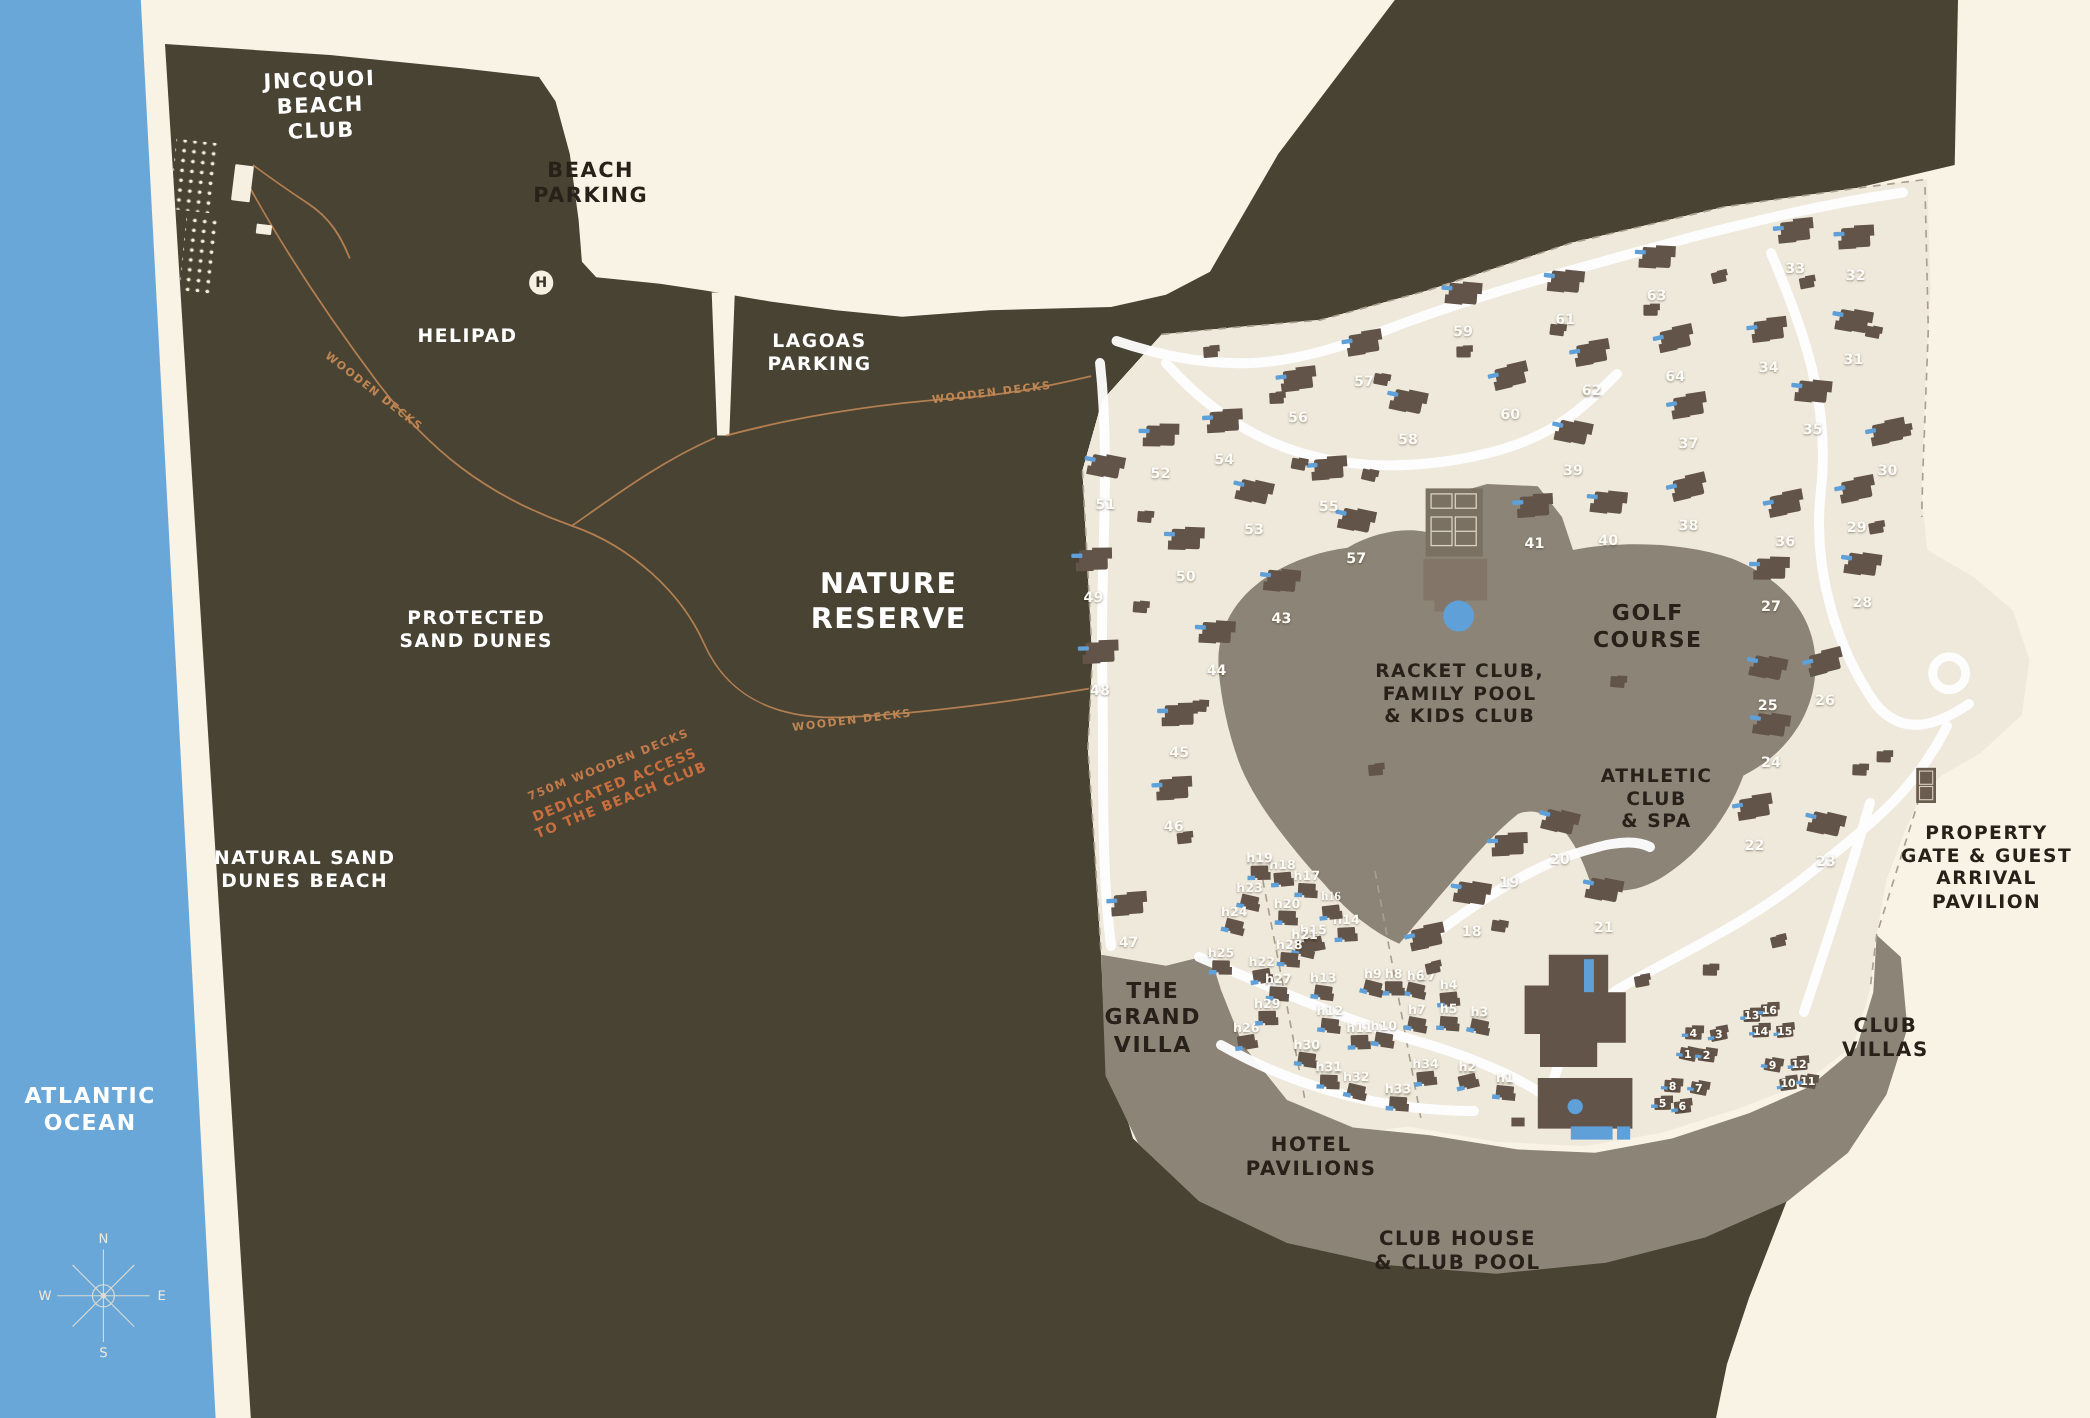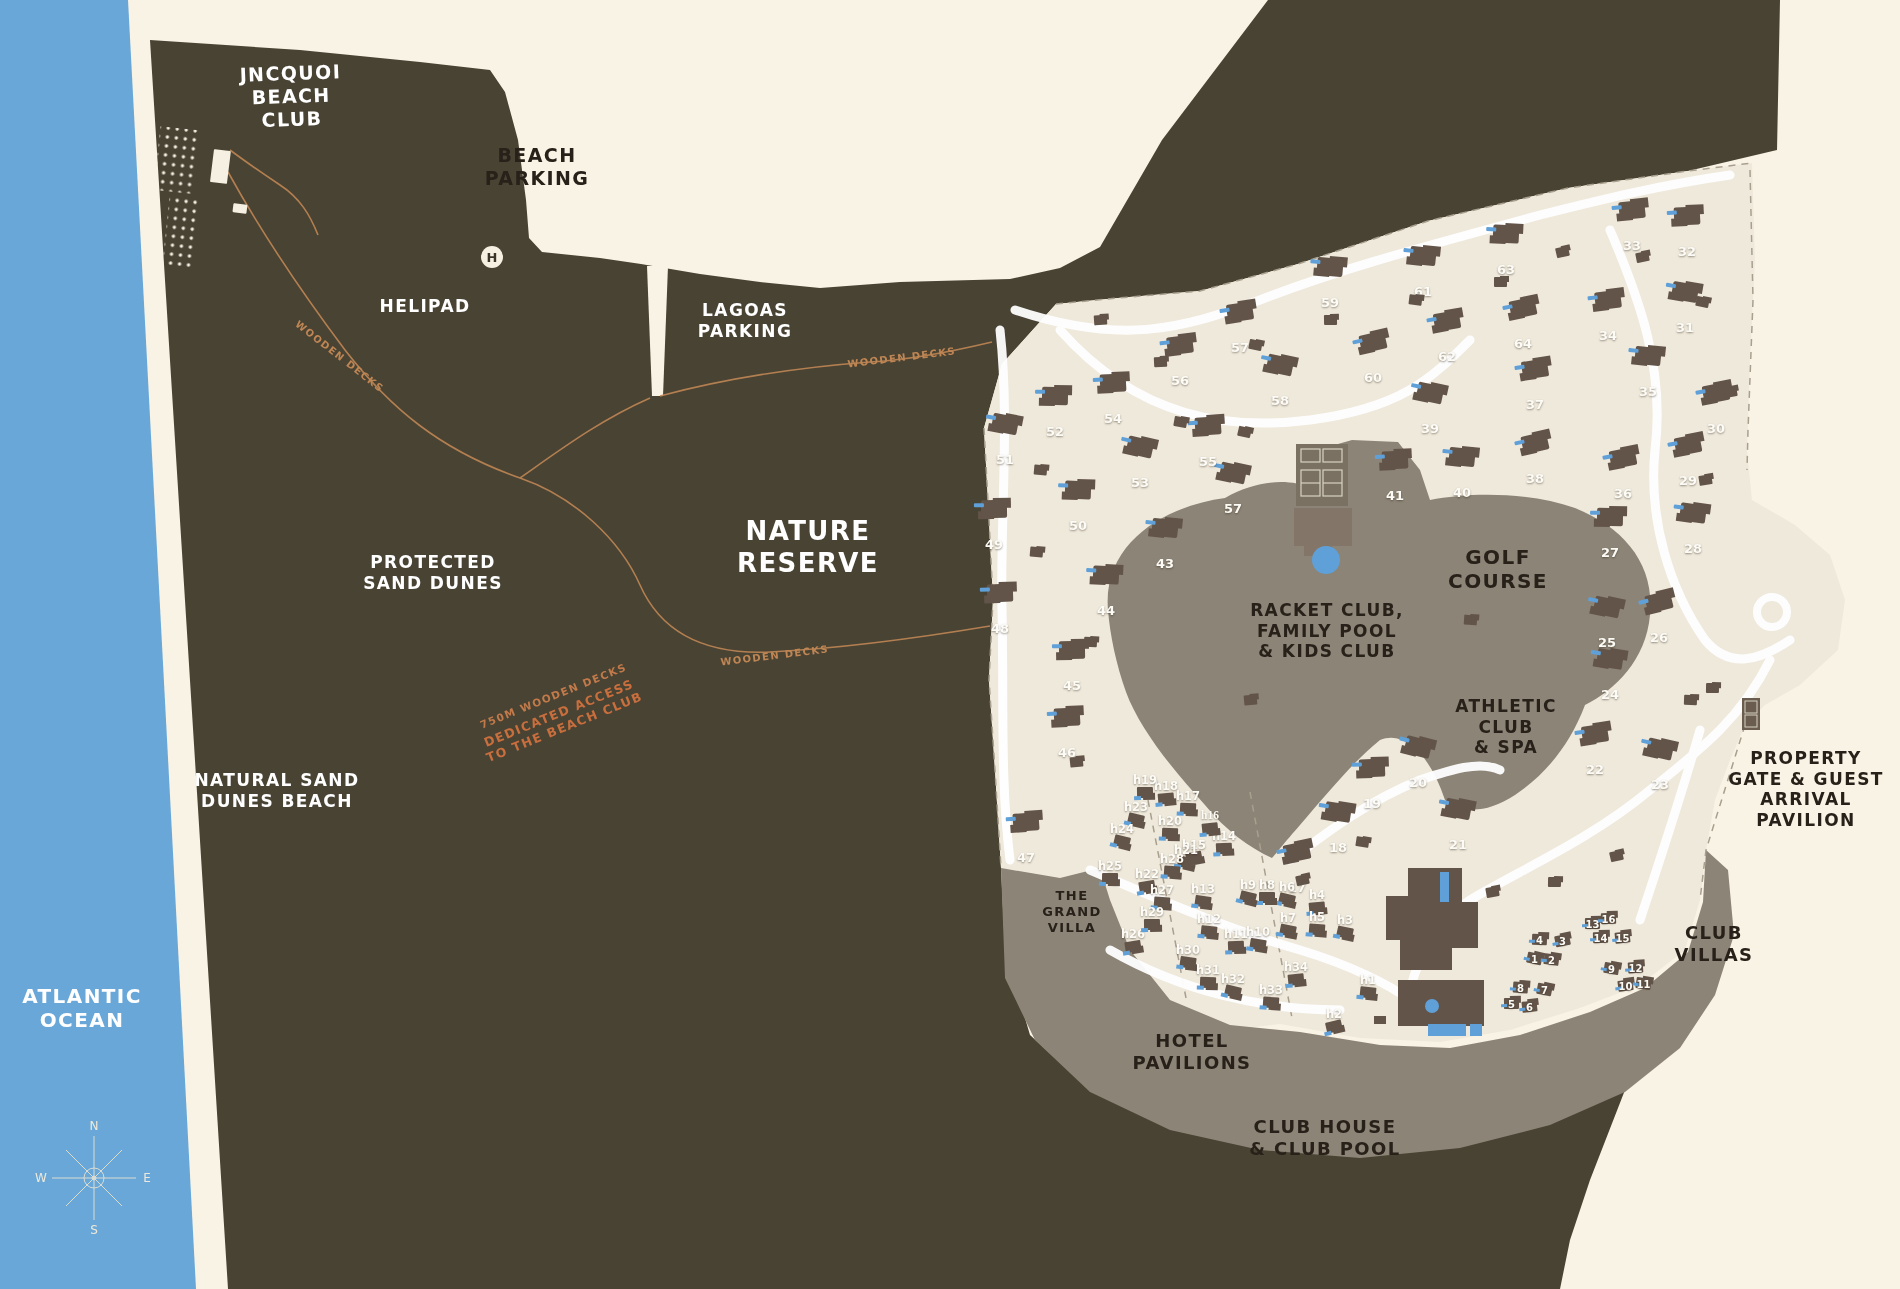--- a/index.html
+++ b/index.html
@@ -242,21 +242,21 @@
         </div>
         <div class="lbl" style="left: 1498px; top: 545px; font-size: 20px; color: rgb(39, 33, 26); transform: translateX(-50%) rotate(0deg);">
           <div>GOLF</div>
           <div>COURSE</div>
         </div>
         <div class="lbl" style="left: 1506px; top: 696px; font-size: 17px; color: rgb(39, 33, 26); transform: translateX(-50%) rotate(0deg);">
           <div>ATHLETIC</div>
           <div>CLUB</div>
           <div>&amp; SPA</div>
         </div>
-        <div class="lbl" style="left: 1048px; top: 888px; font-size: 13px; color: rgb(39, 33, 26); transform: translateX(-50%) rotate(0deg); margin-left: 24px;">
+        <div class="lbl" style="left: 1048px; top: 888px; font-size: 20px; color: rgb(39, 33, 26); transform: translateX(-50%) rotate(0deg);">
           <div>THE</div>
           <div>GRAND</div>
           <div>VILLA</div>
         </div>
         <div class="lbl" style="left: 1192px; top: 1030px; font-size: 18px; color: rgb(39, 33, 26); transform: translateX(-50%) rotate(0deg);">
           <div>HOTEL</div>
           <div>PAVILIONS</div>
         </div>
         <div class="lbl" style="left: 1325px; top: 1116px; font-size: 18px; color: rgb(39, 33, 26); transform: translateX(-50%) rotate(0deg);">
           <div>CLUB HOUSE</div>
@@ -722,21 +722,21 @@
           </div>
           <span class="n">16</span>
         </div>
         <div class="pav" style="left: 1368px; top: 992px;">
           <div class="g" style="transform: rotate(6deg);">
             <div class="b"></div>
             <div class="p"></div>
           </div>
           <span class="n">h1</span>
         </div>
-        <div class="pav" style="left: 1334px; top: 1026px;">
+        <div class="pav" style="left: 1334px; top: 982px;">
           <div class="g" style="transform: rotate(-13deg);">
             <div class="b"></div>
             <div class="p"></div>
           </div>
           <span class="n">h2</span>
         </div>
         <div class="pav" style="left: 1345px; top: 932px;">
           <div class="g" style="transform: rotate(12deg);">
             <div class="b"></div>
             <div class="p"></div>

